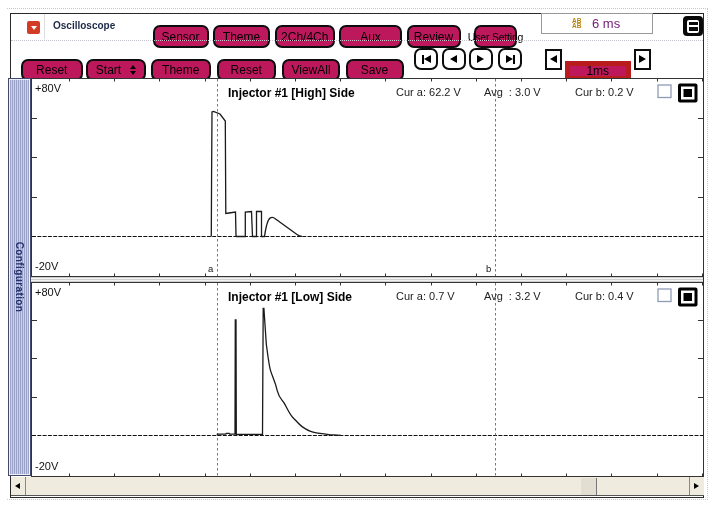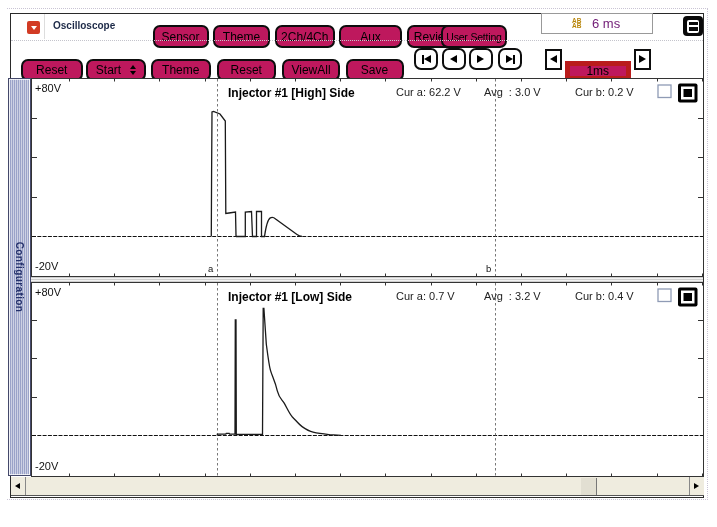--- a/index.html
+++ b/index.html
@@ -46,21 +46,21 @@
   <div class="abs" id="winborder"></div>
 
   <div class="abs" id="redicon"></div>
   <div class="abs" id="titlesep"></div>
   <div class="abs" id="apptitle">Oscilloscope</div>
   <div class="btn r1" style="left:152.5px;width:56px;">Sensor</div>
   <div class="btn r1" style="left:213px;width:57px;">Theme</div>
   <div class="btn r1" style="left:275px;width:59.5px;">2Ch/4Ch</div>
   <div class="btn r1" style="left:339px;width:63px;">Aux</div>
   <div class="btn r1" style="left:406.5px;width:54px;">Review</div>
-  <div class="btn r1" style="left:441px;width:66px;font-size:10.5px;letter-spacing:-0.2px;">User Setting</div>
+  <div class="btn r1" style="left:474px;width:43px;font-size:10.5px;letter-spacing:-0.2px;">User Setting</div>
   <div class="abs" id="msbox">
       <div id="abicon">AB<br>AB</div>
       <div id="mstext">6 ms</div>
     </div>
   <div class="abs" id="menuicon">
       <div id="menuinner">
         <i></i>
         <i></i>
       </div>
     </div>

